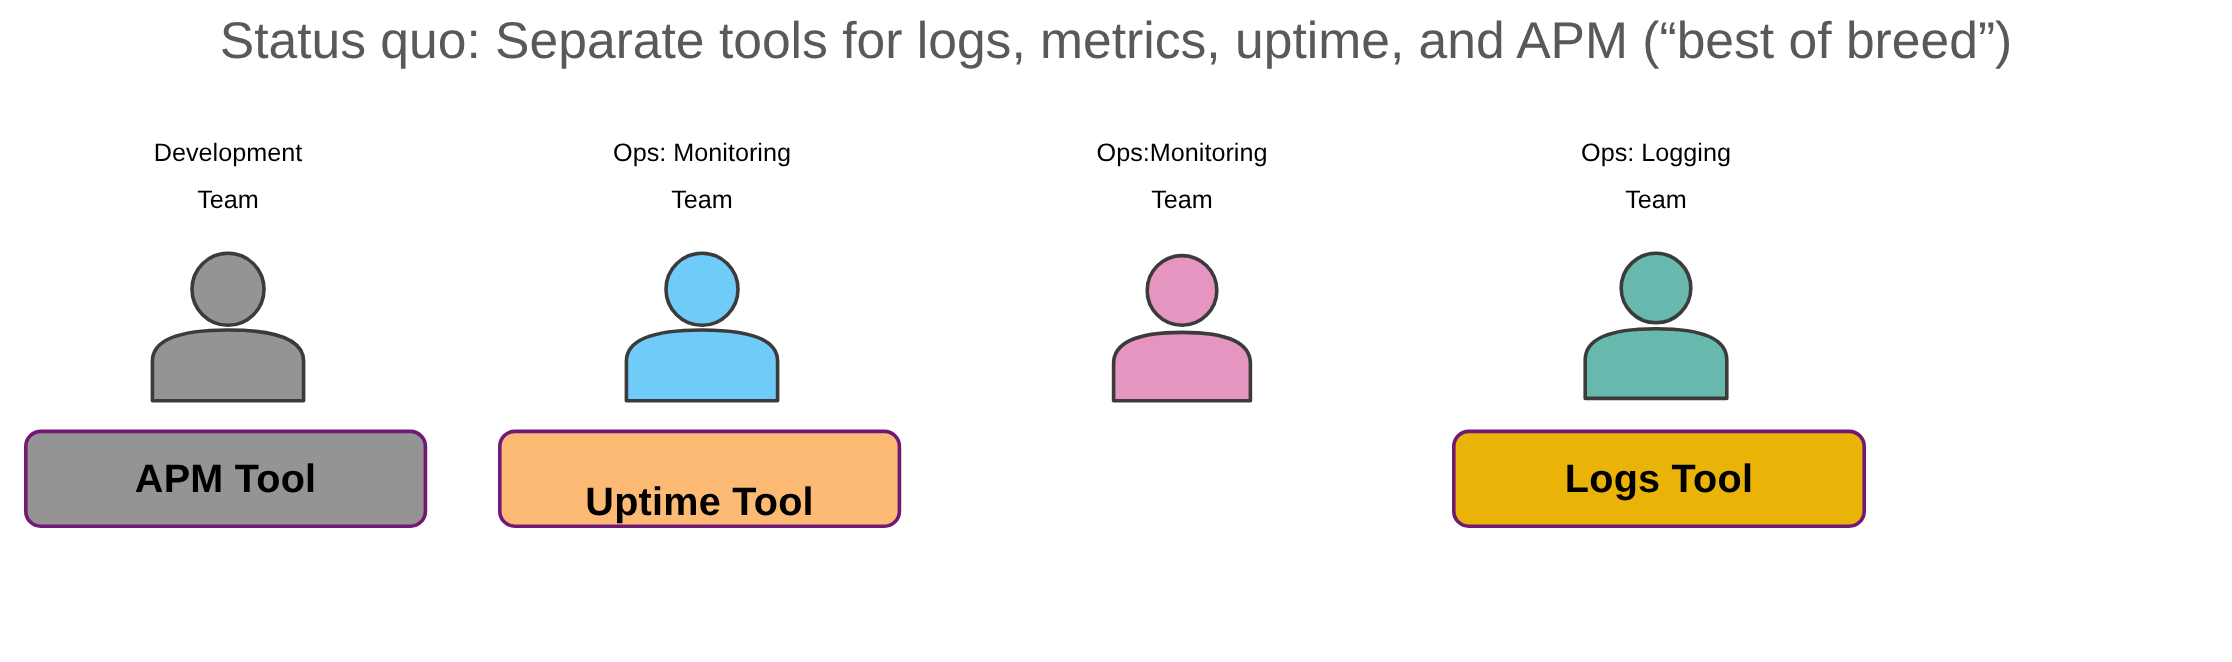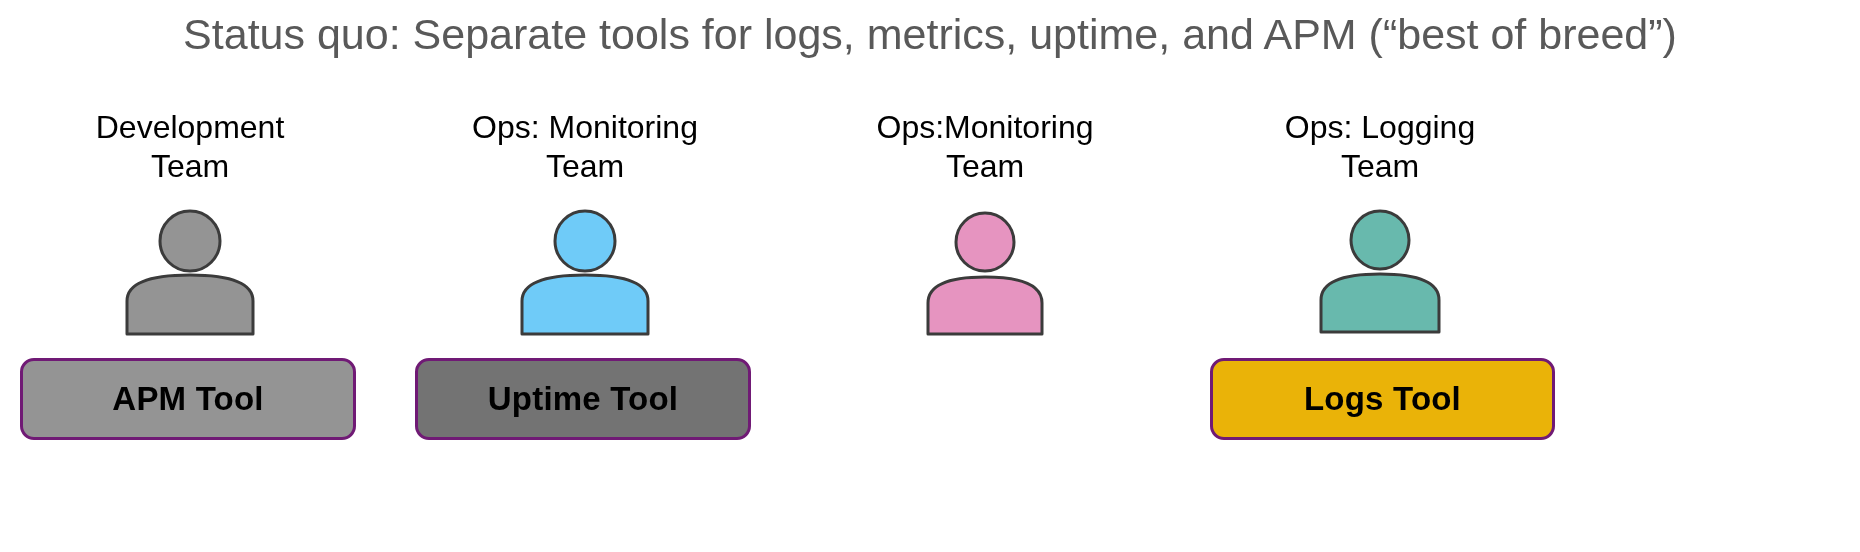--- a/index.html
+++ b/index.html
@@ -50,21 +50,21 @@
   .col-2 { left: 815px; }
   .col-3 { left: 1210px; }
 
   .team-label {
     position: absolute;
     left: 0;
     top: 8px;
     width: 340px;
     text-align: center;
     color: #000000;
-    font-size: 32px;
+    font-size: 21px;
     line-height: 39px;
     font-weight: 400;
   }
 
   
   .person {
     position: absolute;
     left: 50%;
     transform: translateX(-50%);
     top: 106px;
@@ -114,21 +114,21 @@
   </div>
 
   <div class="column col-1">
     <div class="team-label">Ops: Monitoring<br>Team</div>
     <div class="person">
       <svg viewBox="0 0 146 132" xmlns="http://www.w3.org/2000/svg">
         <circle cx="73" cy="35" r="30" fill="#6fcbf8" stroke="#3b3b3b" stroke-width="3"></circle>
         <path d="M 10 128 L 10 95 Q 10 69 73 69 Q 136 69 136 95 L 136 128 Z" fill="#6fcbf8" stroke="#3b3b3b" stroke-width="3" stroke-linejoin="round"></path>
       </svg>
     </div>
-    <div class="tool-button" style="background:#737373;">
+    <div class="tool-button" style="background:#fdba74;align-items:flex-end;">
       <span>Uptime Tool</span>
     </div>
   </div>
 
   <div class="column col-2">
     <div class="team-label">Ops:Monitoring<br>Team</div>
     <div class="person">
       <svg viewBox="0 0 146 132" xmlns="http://www.w3.org/2000/svg">
         <circle cx="73" cy="36" r="29" fill="#e694c0" stroke="#3b3b3b" stroke-width="3"></circle>
         <path d="M 16 128 L 16 97 Q 16 71 73 71 Q 130 71 130 97 L 130 128 Z" fill="#e694c0" stroke="#3b3b3b" stroke-width="3" stroke-linejoin="round"></path>

